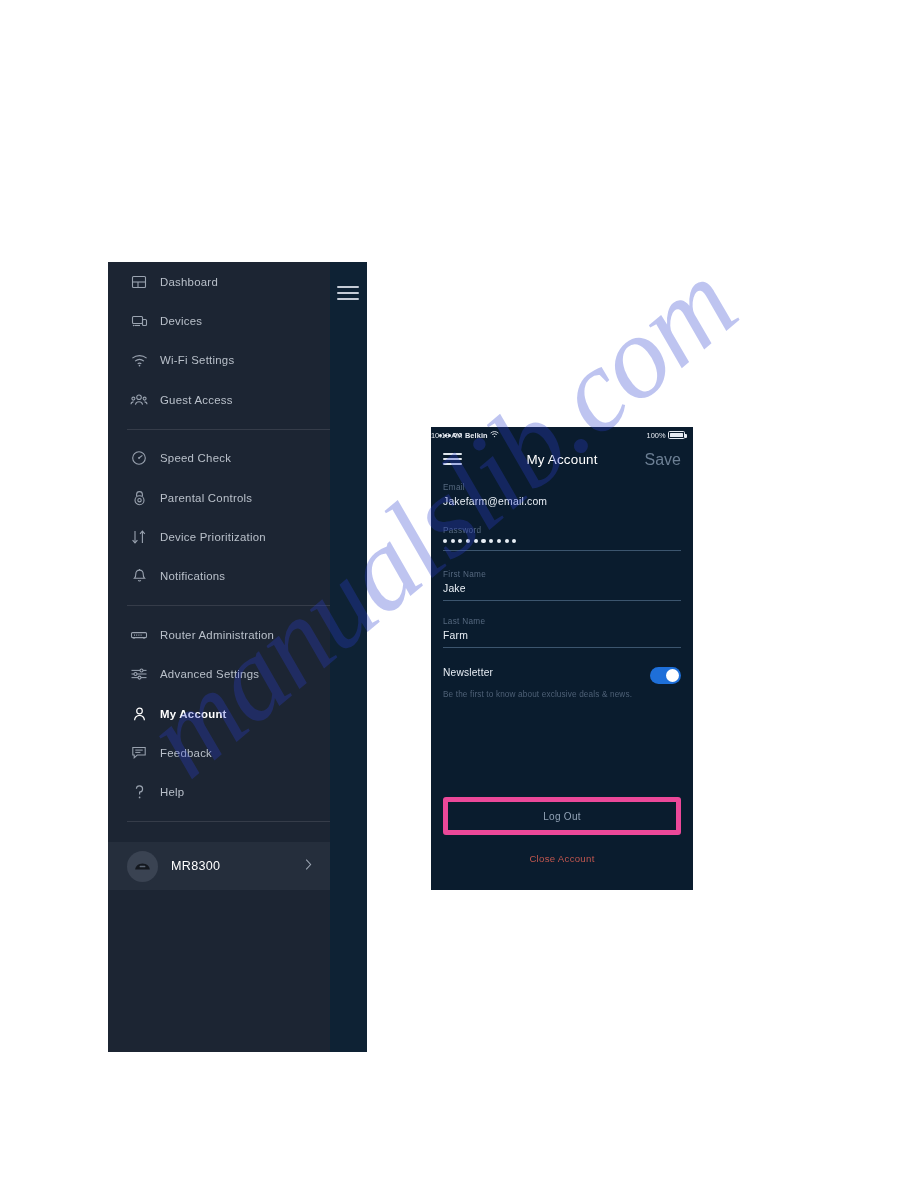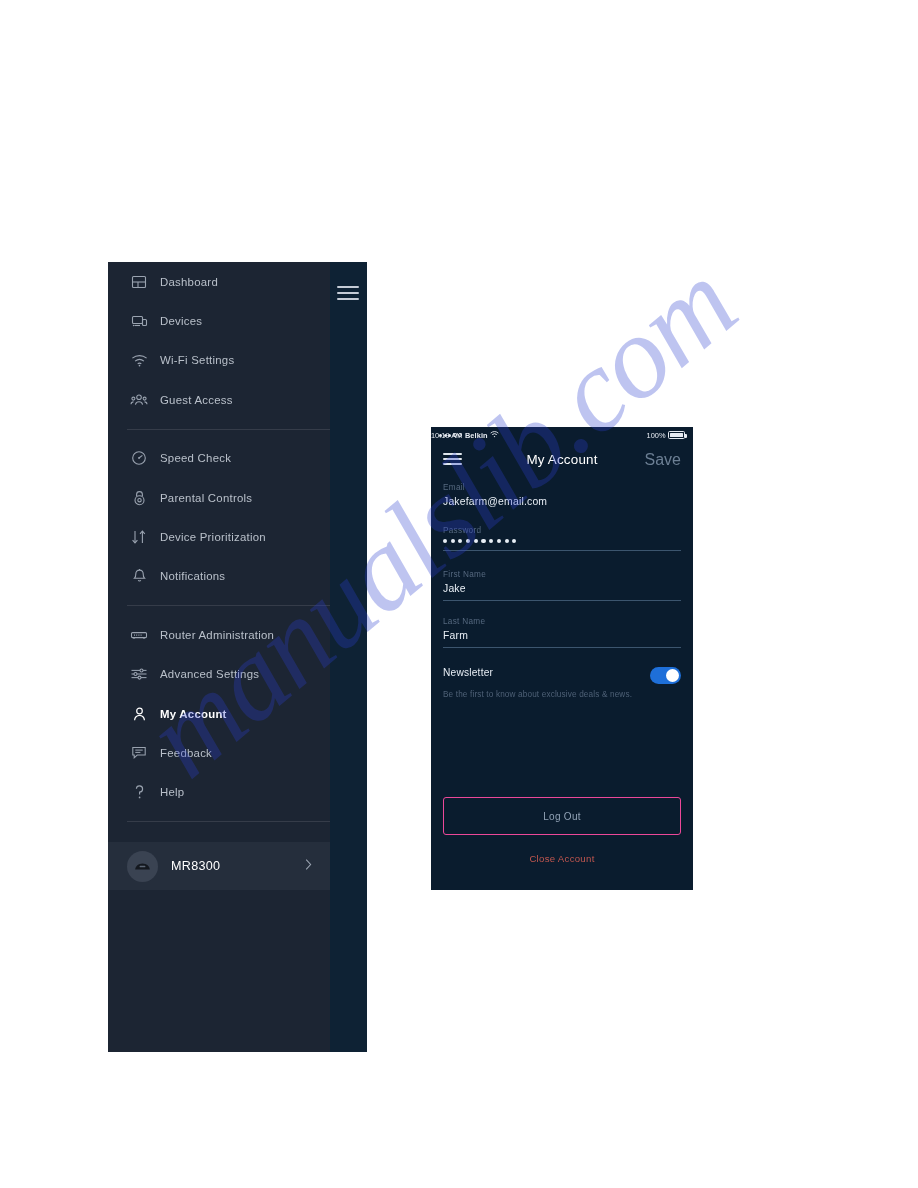--- a/index.html
+++ b/index.html
@@ -176,21 +176,21 @@
     position:absolute;right:1.6px;top:1.6px;width:13.3px;height:13.3px;
     border-radius:50%;background:#ffffff;display:block;
   }
   #newsletter-sub{
     margin-top:5px;font-size:8.2px;line-height:11.5px;color:#4e6076;letter-spacing:.15px;
     max-width:205px;
   }
 
   #logout-btn{
     position:absolute;left:12px;right:12px;top:370px;height:38px;
-    border:1px solid #ec4899;border-radius:3px;
+    border:5px solid #ec4899;border-radius:3px;
     display:flex;align-items:center;justify-content:center;
     font-size:10px;color:#91a2b5;letter-spacing:.3px;cursor:pointer;
     box-sizing:border-box;
   }
   #close-account{
     position:absolute;left:0;right:0;top:426px;text-align:center;
     font-size:9.6px;color:#c0564f;letter-spacing:.3px;cursor:pointer;
   }
 </style>
 </head>

